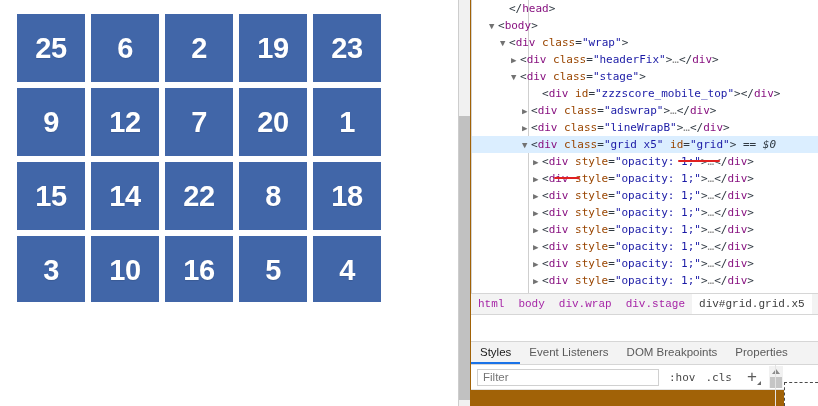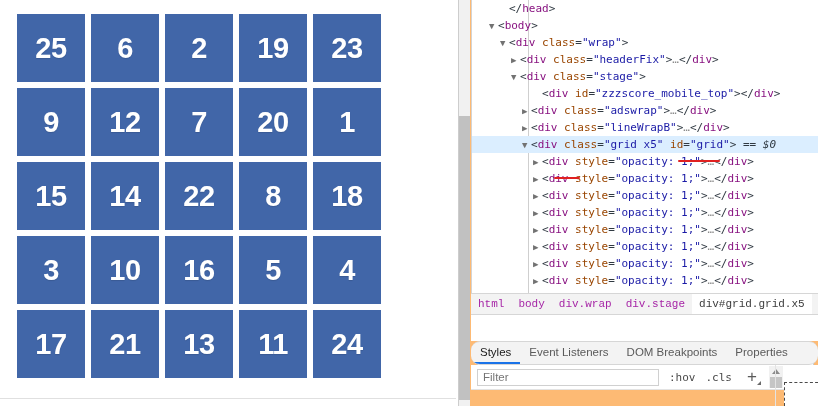--- a/index.html
+++ b/index.html
@@ -14,21 +14,21 @@
     font-family: "Liberation Sans", sans-serif;
     overflow: hidden;
     position: relative;
   }
 
   
   #page-pane {
     position: absolute;
     left: 0; top: 0;
     width: 456px;
-    height: 406px;
+    height: 302px;
     background: #ffffff;
     overflow: hidden;
   }
   #grid {
     position: absolute;
     left: 17px;
     top: 14px;
     width: 365px;
     display: grid;
     grid-template-columns: repeat(5, 68px);
@@ -60,21 +60,21 @@
     background: #e0e0e0;
   }
 
   
   #devtools {
     position: absolute;
     left: 458px;
     top: 0;
     width: 360px;
     height: 406px;
-    background: #fdba74;
+    background: #a16207;
     border-left: 1px solid #cdcdcd;
     box-sizing: border-box;
     overflow: hidden;
   }
 
   
   #dt-scroll-track {
     position: absolute;
     left: -3px;
     top: 0;
@@ -224,21 +224,20 @@
     background: #f3f3f3;
     border-top: 1px solid #d6d6d6;
     border-bottom: 1px solid #d6d6d6;
     box-sizing: border-box;
     display: flex;
     align-items: stretch;
     font-family: "Liberation Sans", sans-serif;
     font-size: 11.5px;
     color: #5a5a5a;
     overflow: hidden;
-    border-radius: 9px;
   }
   .dt-tab {
     padding: 0 9px;
     display: flex;
     align-items: center;
     cursor: pointer;
     white-space: nowrap;
     border-bottom: 2px solid transparent;
     box-sizing: border-box;
   }

